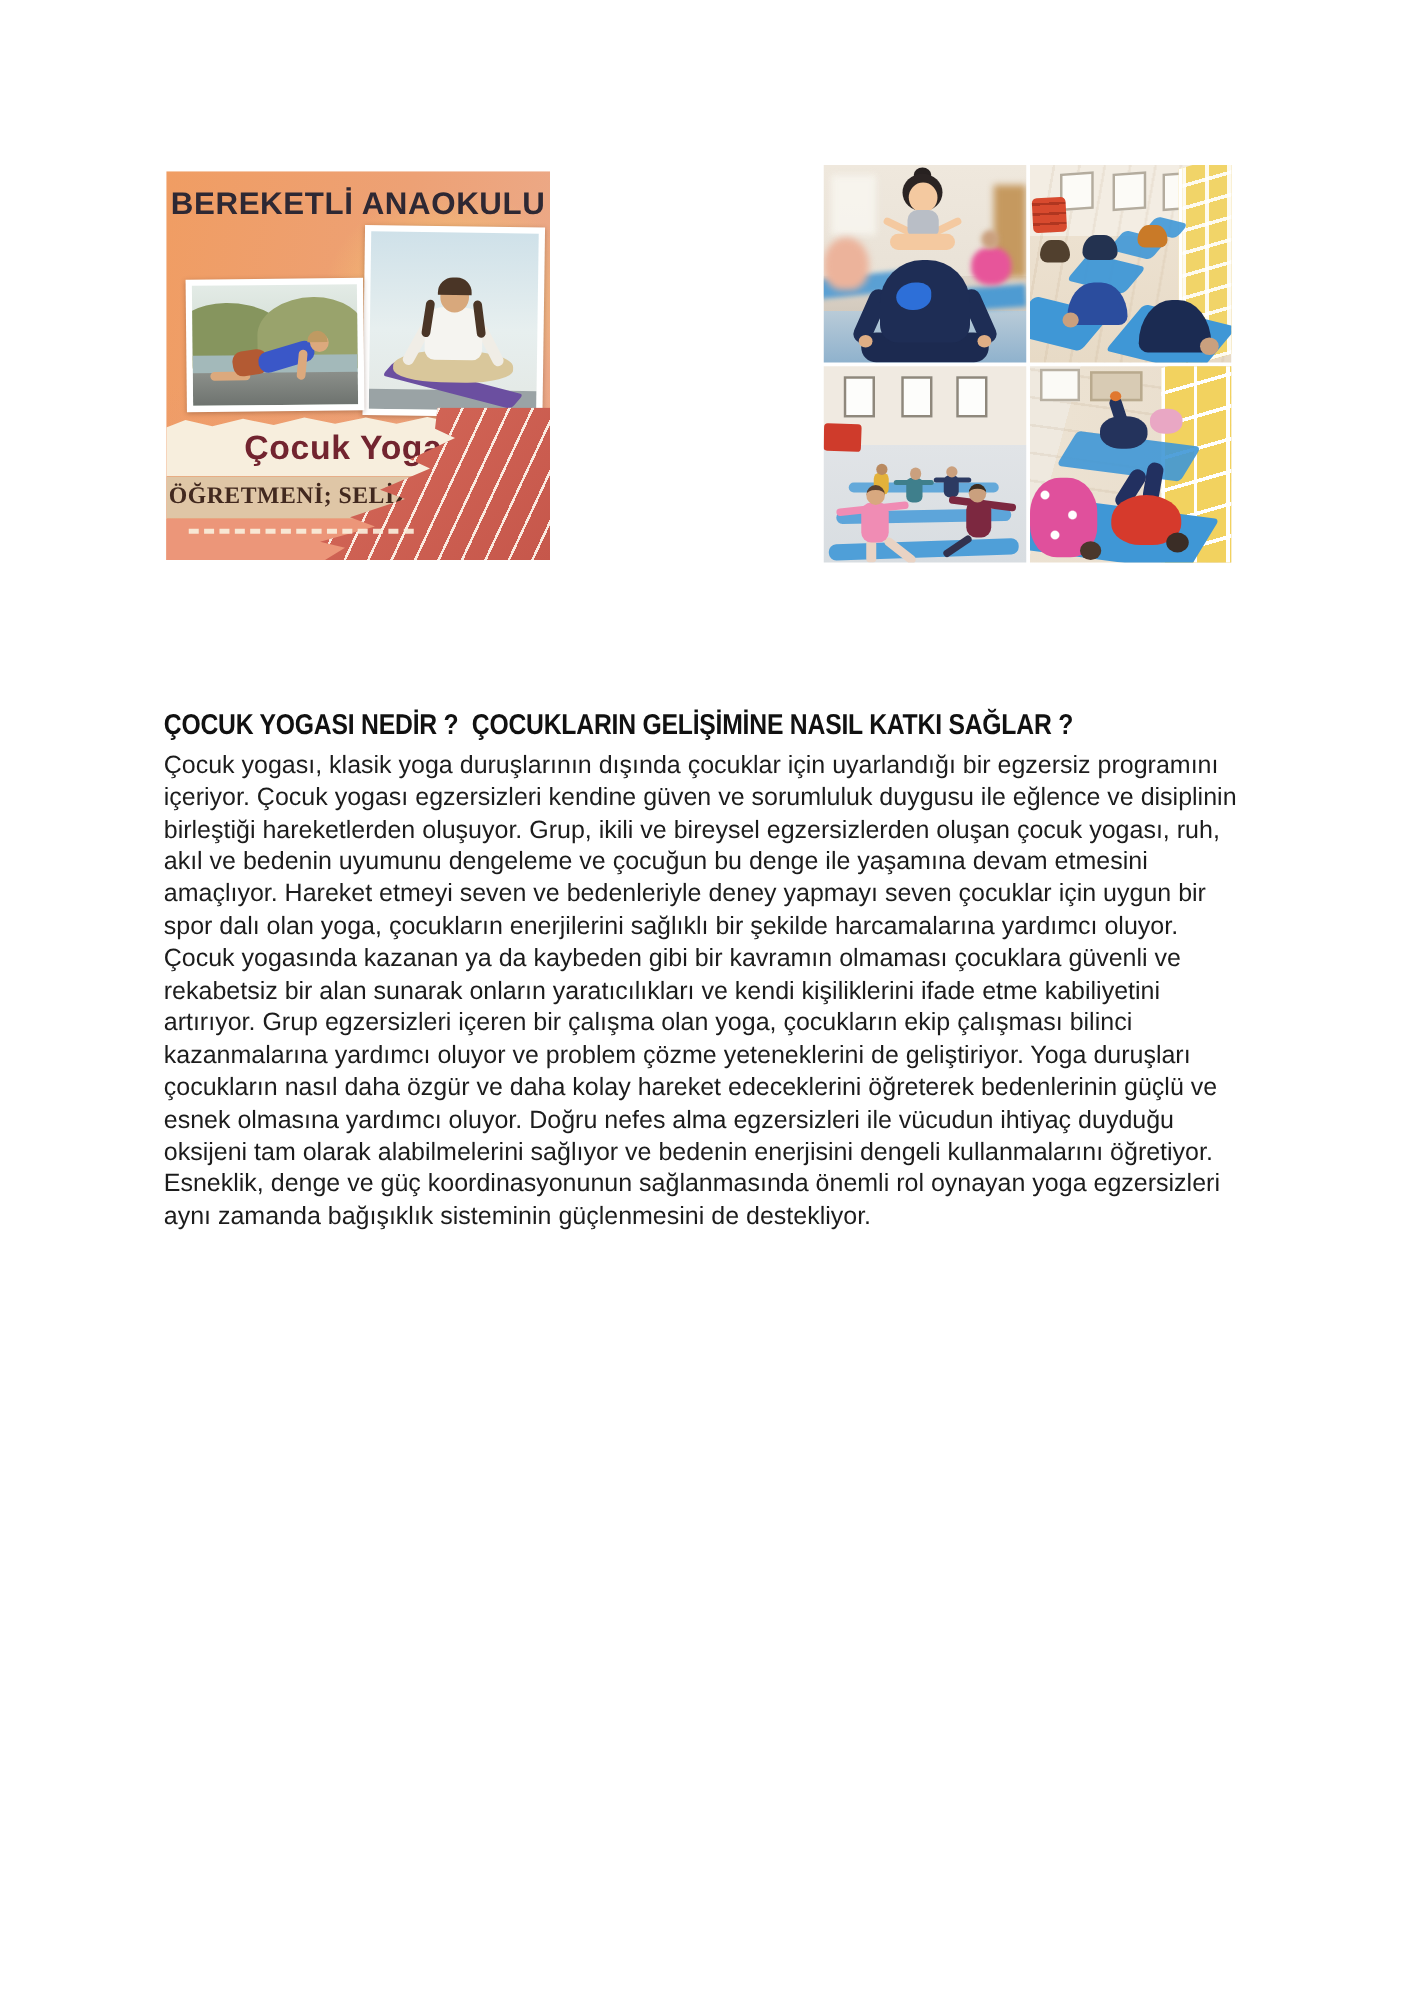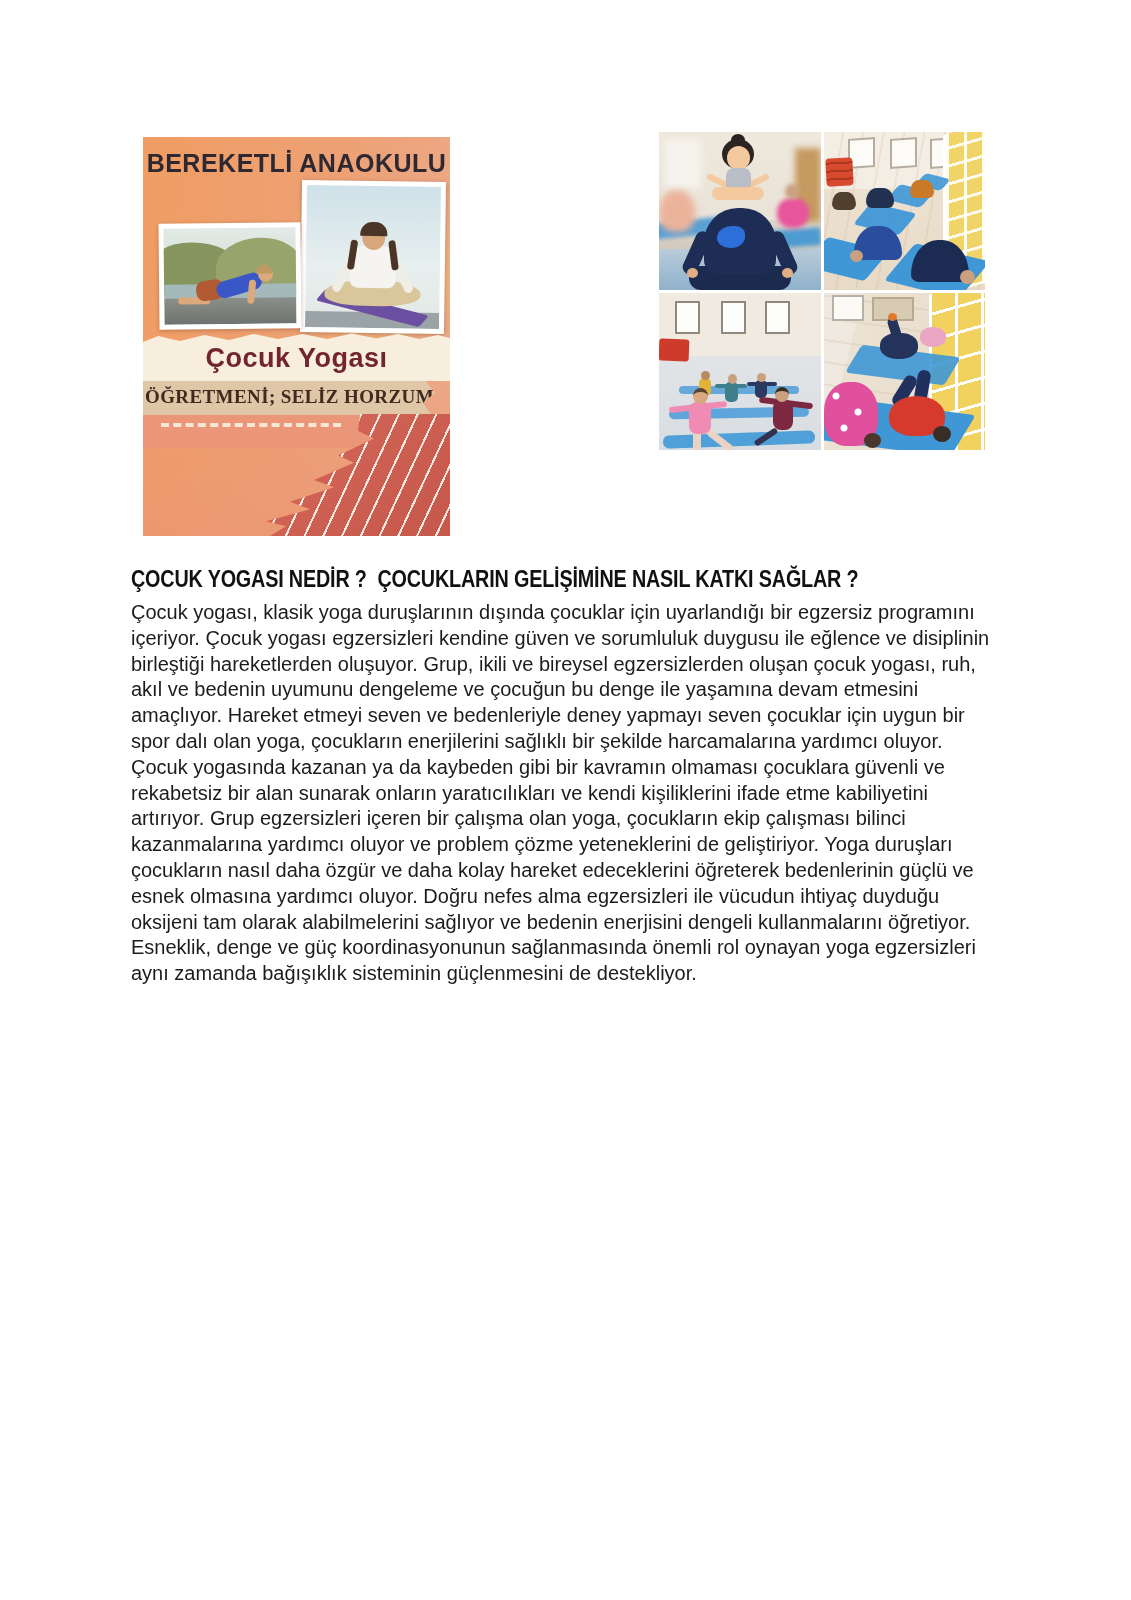--- a/index.html
+++ b/index.html
@@ -2,21 +2,21 @@
 <html lang="tr"><head>
 <meta charset="utf-8">
 <style>
   * { box-sizing: border-box; margin: 0; padding: 0; }
   html,body { background:#fff; }
   body { font-family:"Liberation Sans", sans-serif; }
   .page { position:relative; width:1131px; height:1600px; background:#fff; overflow:hidden; }
   .abs, .page i, .page b { position:absolute; display:block; font-style:normal; }
 
   
-  .poster { position:absolute; left:143px; top:137px; width:307px; height:399px; overflow:hidden;text-decoration:underline; }
+  .poster { position:absolute; left:133px; top:137px; width:307px; height:311px; overflow:hidden;text-decoration:underline; }
   .poster-bg { inset:0;
     background:
       radial-gradient(150px 130px at 74% 33%, rgba(246,208,116,.95) 0%, rgba(246,208,116,0) 68%),
       linear-gradient(180deg, rgba(234,148,115,0) 55%, rgba(234,148,115,.6) 100%),
       linear-gradient(100deg, #f09d63 0%, #eda175 55%, #ecab8c 100%); }
   .poster-title { left:0; right:0; top:12px; text-align:center; font-size:25px; font-weight:700;
     letter-spacing:.5px; color:#2e2833; }
   .photo { background:#fff; box-shadow:0 1px 4px rgba(80,40,20,.35); padding:5px; }
   .photo-left  { left:16px; top:86px; width:142px; height:106px; transform:rotate(-.6deg); z-index:3; }
   .photo-right { left:158px; top:44px; width:144px; height:152px; transform:rotate(.8deg); z-index:2; }

